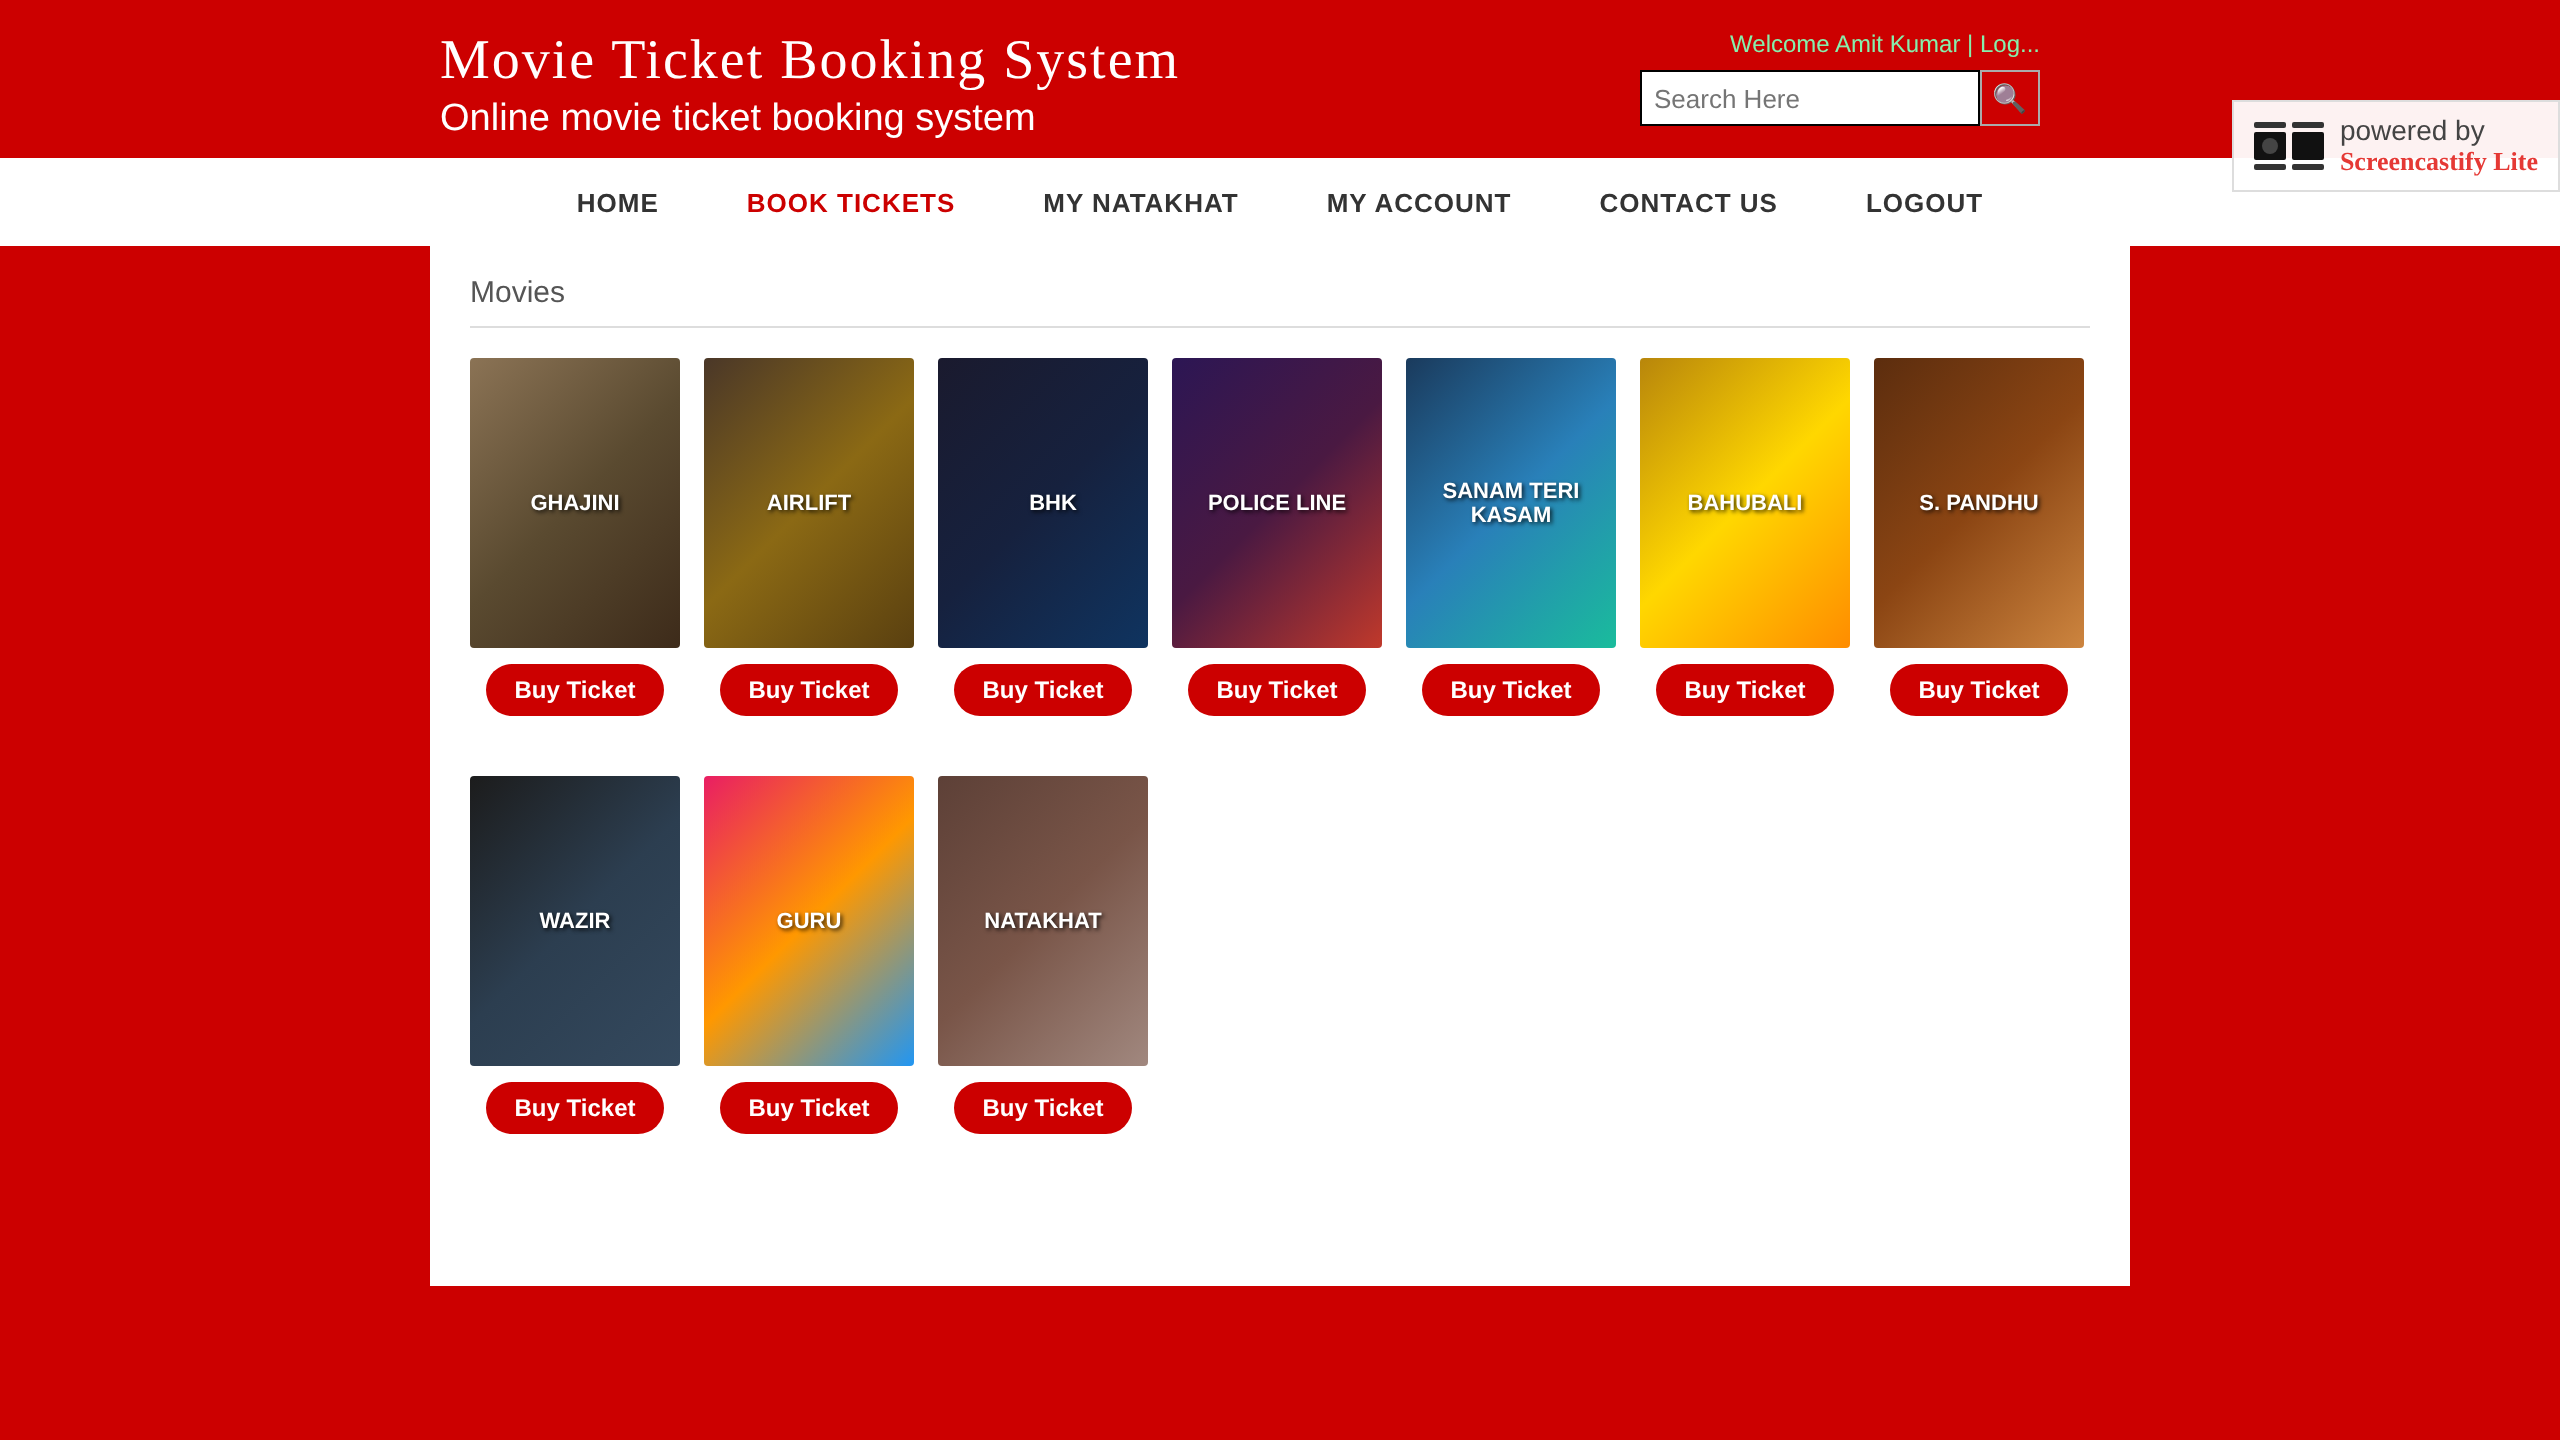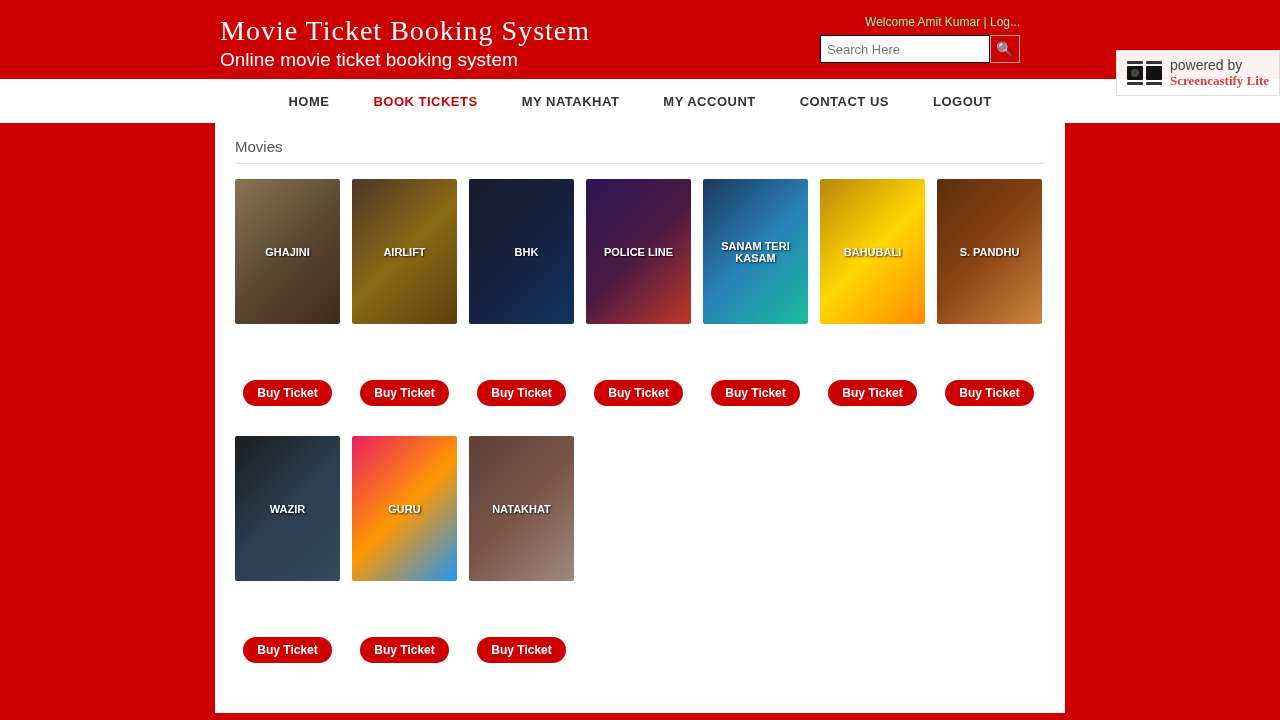--- a/index.html
+++ b/index.html
@@ -112,21 +112,20 @@
       display: flex;
       flex-wrap: wrap;
       gap: 12px;
       margin-bottom: 30px;
     }
     .movie-card {
       display: flex;
       flex-direction: column;
       align-items: center;
       width: 105px;
-      gap: 48px;
     }
     .movie-poster {
       width: 105px;
       height: 145px;
       background-color: #888;
       border-radius: 2px;
       overflow: hidden;
       display: flex;
       align-items: center;
       justify-content: center;

